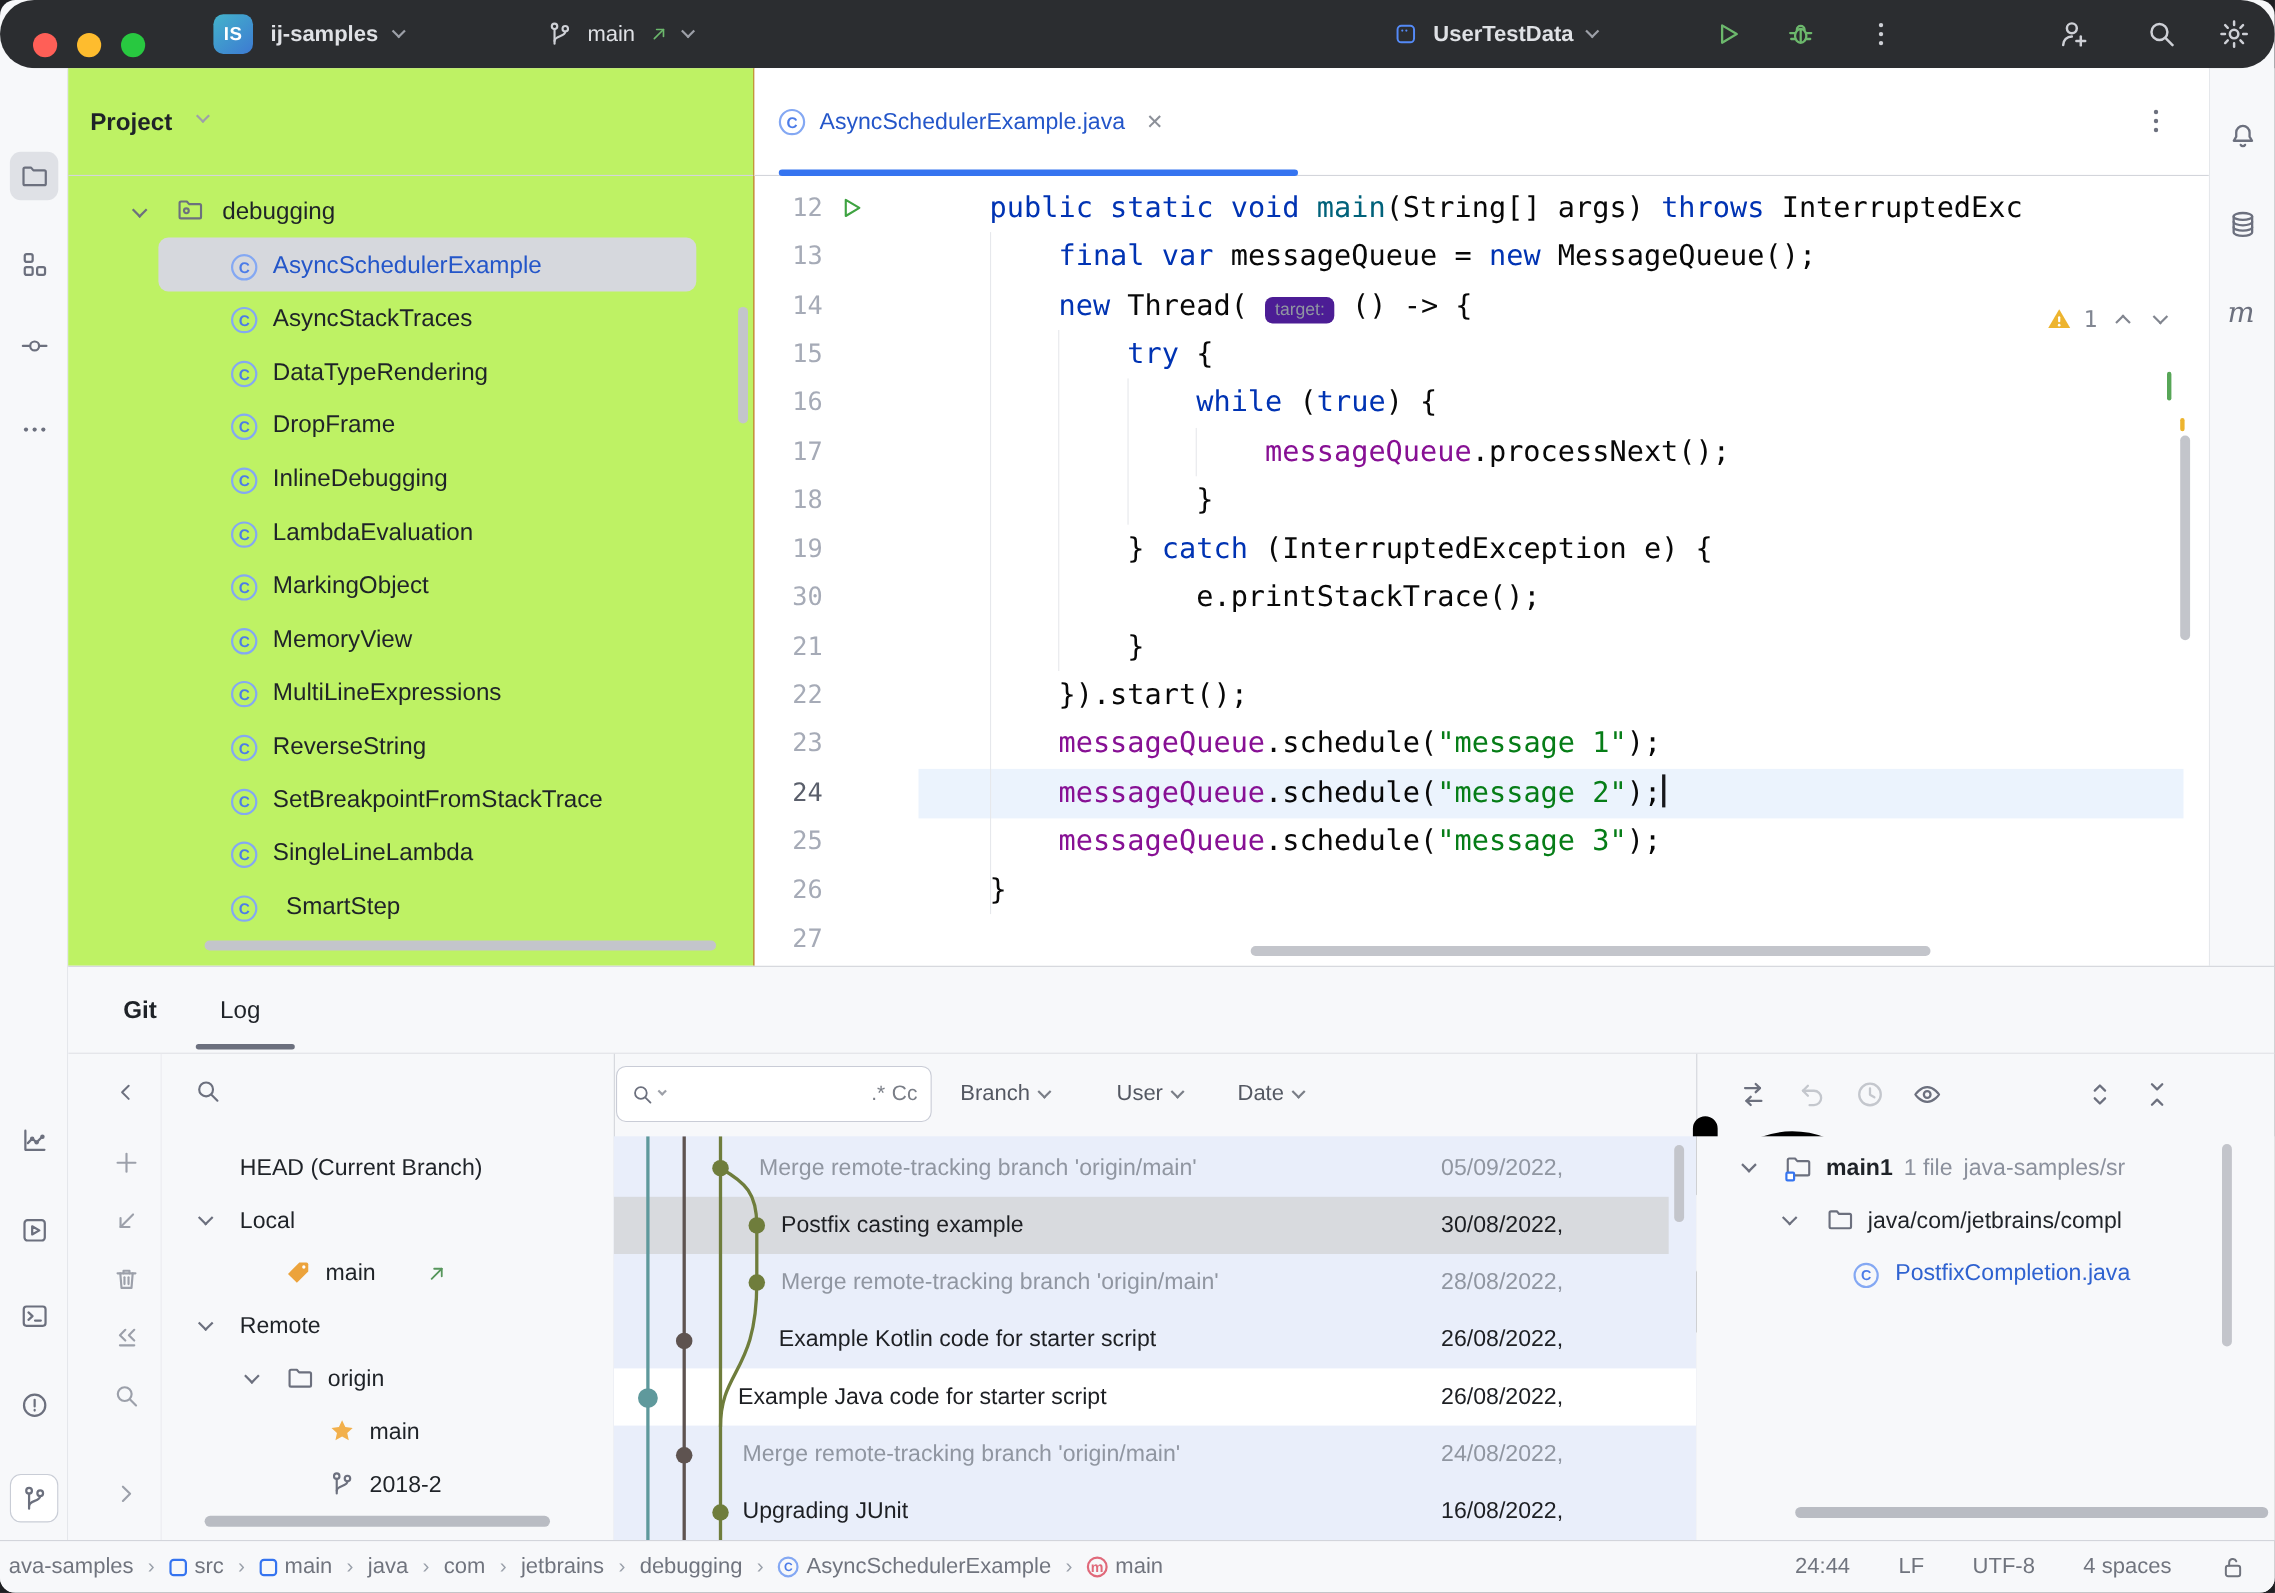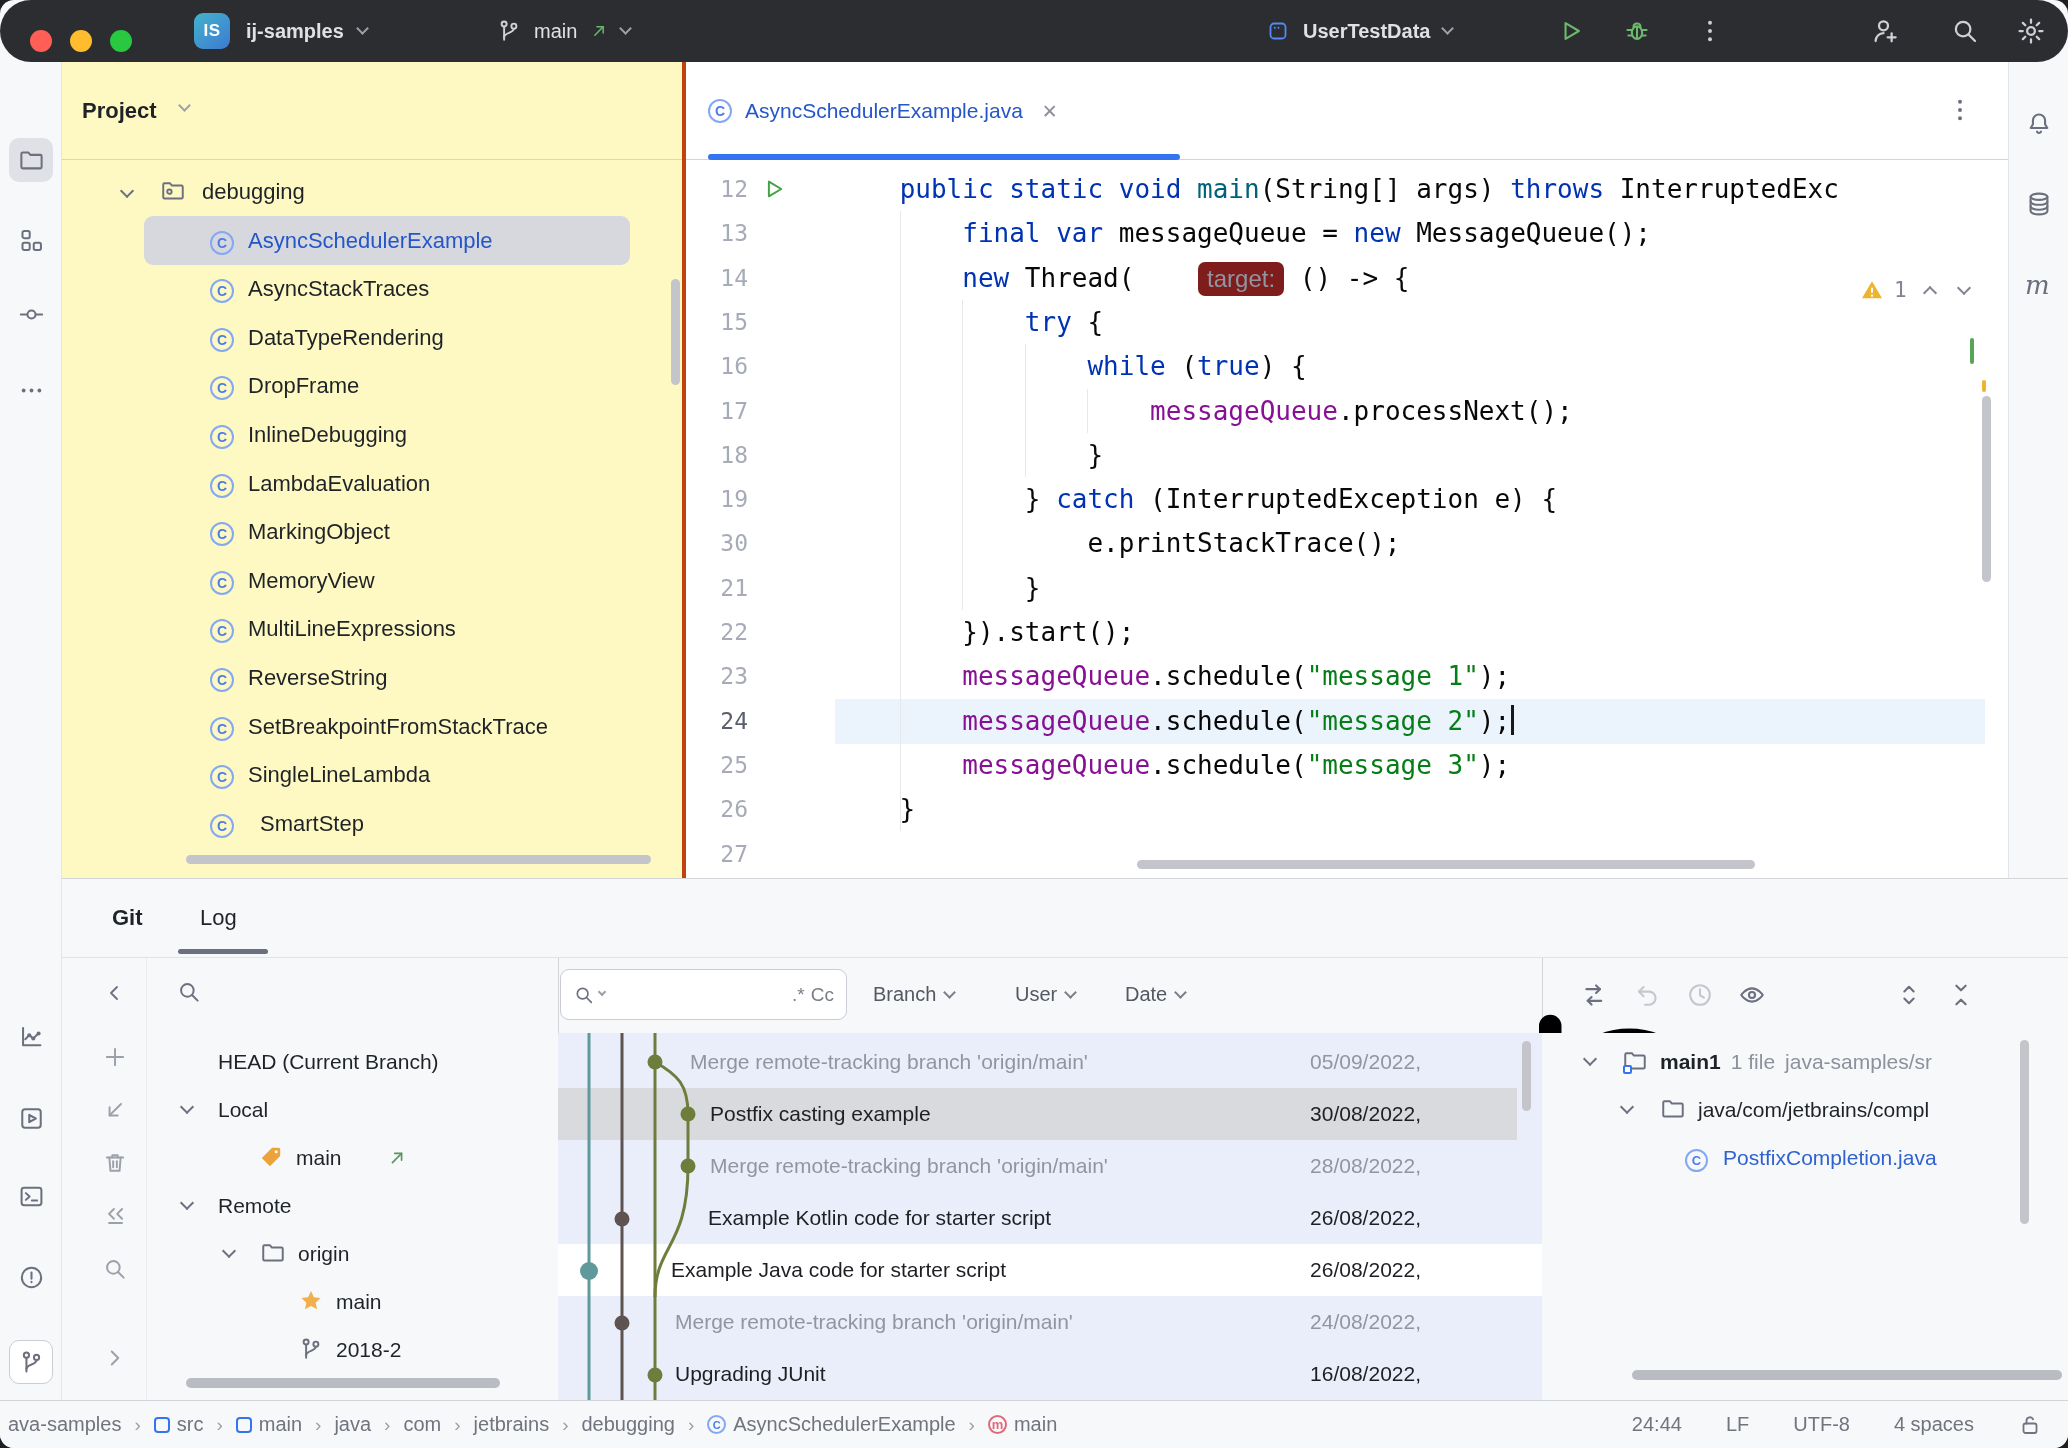--- a/index.html
+++ b/index.html
@@ -19,21 +19,21 @@
   
   .leftstrip { position:absolute; left:0; top:62px; width:62px; height:1338px; background:#f7f8fa; border-right:1px solid #e3e5e9; }
   .rightstrip { position:absolute; left:2008px; top:62px; width:60px; height:816px; background:#f7f8fa; border-left:1px solid #e3e5e9; }
   .strip-ico { position:absolute; width:44px; height:44px; left:9px; border-radius:10px; display:flex; align-items:center; justify-content:center; color:#6c707e; }
   .strip-ico svg { width:27px; height:27px; }
   .strip-ico.active { background:#dfe1e6; }
   .strip-ico.boxed { background:#ffffff; border:1.5px solid #c9cdd6; }
   .rs-ico { position:absolute; left:16px; width:28px; height:28px; color:#6c707e; }
 
   
-  .project-panel { position:absolute; left:62px; top:62px; width:624px; height:816px; background:#fef9c3; border-right:4px solid #c2410c; overflow:hidden; }
+  .project-panel { position:absolute; left:62px; top:62px; width:624px; height:816px; background:#bef264; border-right:1px solid #c2410c; overflow:hidden; }
   .pp-header { position:absolute; left:0; top:0; width:100%; height:98px; border-bottom:1px solid #d3d5db; }
   .pp-title { position:absolute; left:20px; top:36px; font-size:22px; font-weight:bold; color:#1f2328; }
   .pp-title-chv { position:absolute; left:118px; top:44px; }
   .ptree-row { position:absolute; left:0; width:100%; height:49px; display:flex; align-items:center; font-size:22px; color:#1f2328; cursor:default; }
   .ptree-sel { position:absolute; left:82px; right:52px; height:49px; background:#d6d8dd; border-radius:9px; }
   .cls-ico { display:inline-flex; align-items:center; justify-content:center; border:2px solid #84a8f3; color:#4c7ce8; border-radius:50%; font-weight:bold; background:transparent; }
   .scroll { position:absolute; background:#c3c5cb; border-radius:5px; }
 
   
   .editor { position:absolute; left:686px; top:62px; width:1322px; height:816px; background:#fff; }
@@ -42,21 +42,21 @@
   .tab-label { font-size:21px; color:#2456c9; }
   .tab-close { color:#8c9099; font-size:19px; margin-left:6px; }
   .tab-underline { position:absolute; left:22px; top:92px; width:472px; height:6px; border-radius:3px; background:#3574f0; }
   .ed-kebab { position:absolute; left:1260px; top:34px; width:28px; height:28px; color:#6c707e; }
   .code-area { position:absolute; left:0; top:98px; width:1322px; height:718px; overflow:hidden; font-family:"DejaVu Sans Mono", monospace; }
   .caretrow { position:absolute; left:149px; width:1150px; height:45px; background:#ebf3fd; }
   .gutter-num { position:absolute; left:0; width:62px; text-align:right; font-size:23px; color:#a6abb7; line-height:44px; }
   .gutter-num.cur { color:#5a5f6b; }
   .code-line { position:absolute; left:151px; white-space:pre; font-size:26px; line-height:44px; color:#080808; }
   .ck { color:#0033b3; } .cm { color:#00627a; } .cf { color:#871094; } .cs { color:#067d17; } .cp { color:#080808; }
-  .inlay { font-family:"Liberation Sans",sans-serif; font-size:24px; color:#9096a1; background:#7f1d1d; border-radius:7px; padding:3px 9px 4px;margin-left:48px; }
+  .inlay { font-family:"Liberation Sans",sans-serif; font-size:16px; color:#9096a1; background:#4c1d95; border-radius:7px; padding:3px 9px 4px; }
   .caret { display:inline-block; width:2.5px; height:30px; background:#17181b; vertical-align:-5px; margin-left:1px; }
   .iguide { position:absolute; width:1px; background:#e6e8ec; }
   .warnbox { position:absolute; left:1168px; top:110px; height:40px; background:#ffffff; display:flex; align-items:center; gap:10px; padding:0 6px; }
   .warncount { font-size:21px; color:#818692; }
   .chv-g { display:inline-block; width:10px; height:10px; border-right:2px solid #81858f; border-bottom:2px solid #81858f; }
 
   
   .gitpanel { position:absolute; left:62px; top:878px; width:2006px; height:522px; background:#f7f8fa; border-top:1px solid #d3d5db; overflow:hidden; }
   .git-tab { position:absolute; top:0; height:78px; display:flex; align-items:center; font-size:22px; color:#1f2328; }
   .git-underline { position:absolute; left:116px; top:70px; width:90px; height:5px; border-radius:3px; background:#6c707e; }

